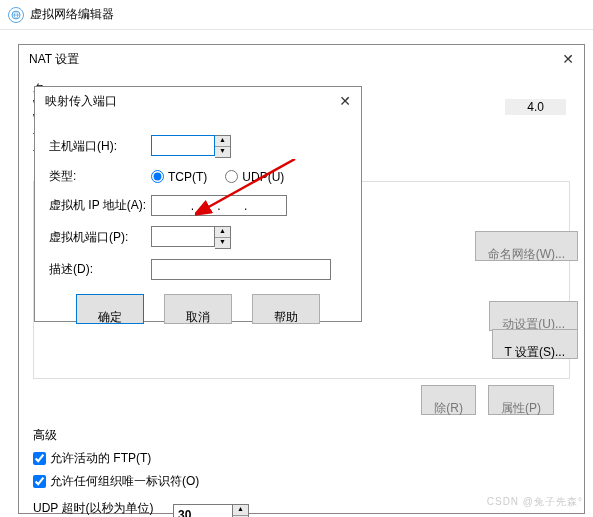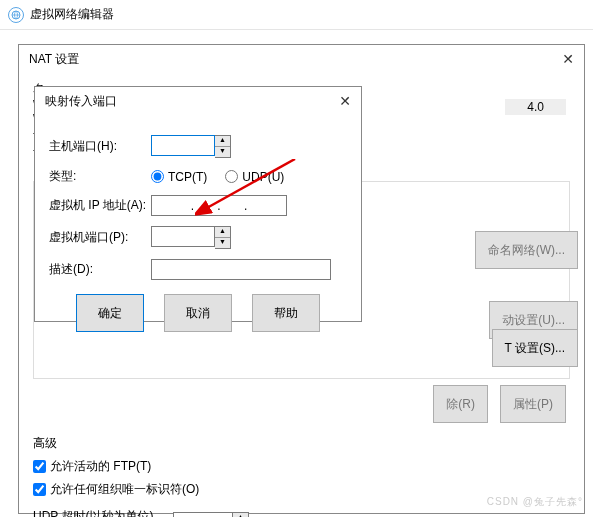--- a/index.html
+++ b/index.html
@@ -13,22 +13,22 @@
 .nat-win{left:18px;top:44px;width:567px;height:470px}
 .nat-body{padding:8px 14px}
 .fieldset{border:1px solid #ddd;padding:10px;margin-top:4px;height:198px}
 .row{display:flex;align-items:center;margin:10px 0}
 .row label{width:140px}
 input[type=text],input.spin{height:21px;border:1px solid #7a7a7a;padding:0 4px;background:#fff}
 .spinwrap{display:flex}
 .spinbtns{display:flex;flex-direction:column;border:1px solid #7a7a7a;border-left:none}
 .spinbtns span{width:15px;height:10.5px;font-size:7px;line-height:8px;text-align:center;background:#e9e9e9;display:block}
 .spinbtns span:first-child{border-bottom:1px solid #999}
-.btn{height:38px;padding:0 12px;background:#e1e1e1;border:1px solid #adadad;cursor:default}
-.btnrow{display:flex;gap:12px;margin:6px 4px}
+.btn{height:14px;padding:14px 12px;background:#e1e1e1;border:1px solid #adadad;cursor:default}
+.btnrow{display:flex;gap:12px;margin:6px 16px}
 .cb{display:flex;align-items:center;gap:4px;margin:6px 0}
 .cb input{width:13px;height:13px}
 .radio{display:inline-flex;align-items:center;gap:4px;margin-right:18px}
 .arrow{position:absolute;left:160px;top:72px;pointer-events:none}
 .map-win{left:34px;top:86px;width:328px;height:236px;z-index:5;background:#fff}
 .map-body{padding:10px 14px}
 .mrow{display:flex;align-items:center;margin:10px 0}
 .mrow label{width:102px}
 .mbtns{display:flex;gap:20px;justify-content:center;margin-top:14px}
 .mbtns .btn{width:68px}

